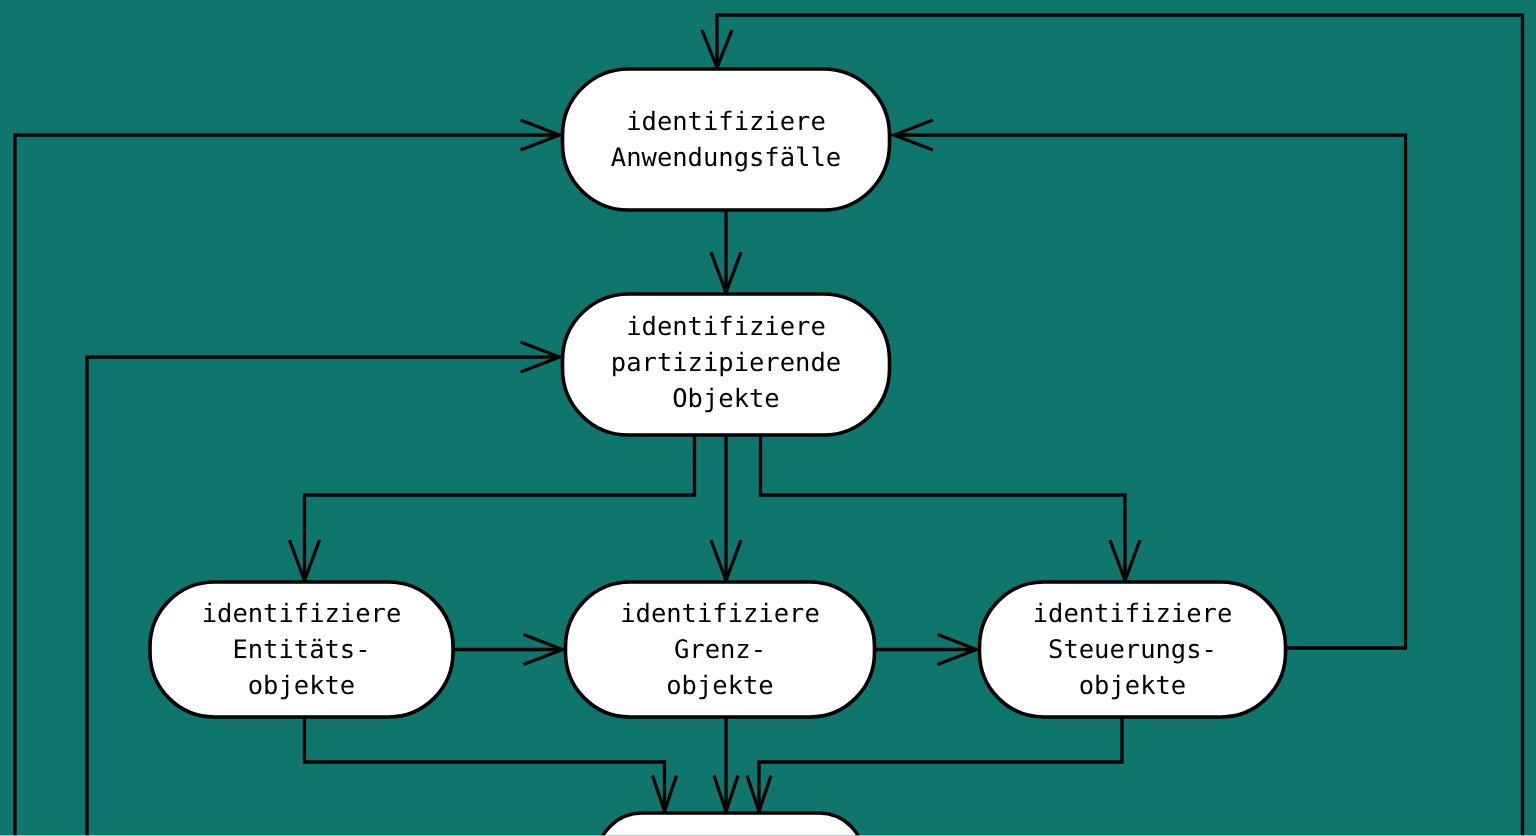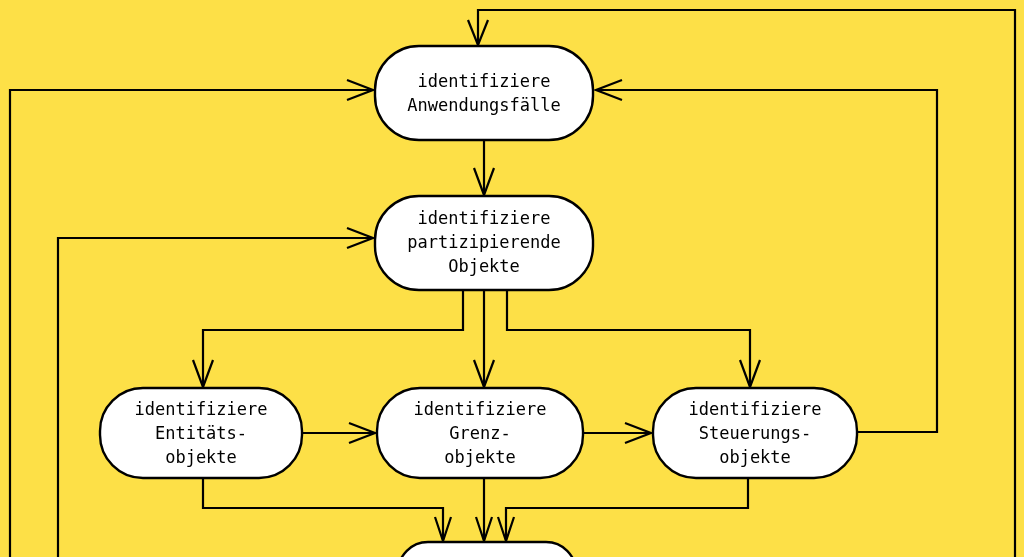--- a/index.html
+++ b/index.html
@@ -5,21 +5,21 @@
 <style>
   html, body {
     margin: 0;
     padding: 0;
     background: #ffffff;
   }
   #canvas {
     position: relative;
     width: 1024px;
     height: 557px;
-    background: #fde047;
+    background: #0f766e;
     overflow: hidden;
     font-family: "DejaVu Sans Mono", "Liberation Mono", monospace;
   }
   #diagram-svg {
     position: absolute;
     left: 0;
     top: 0;
     width: 1024px;
     height: 557px;
   }

